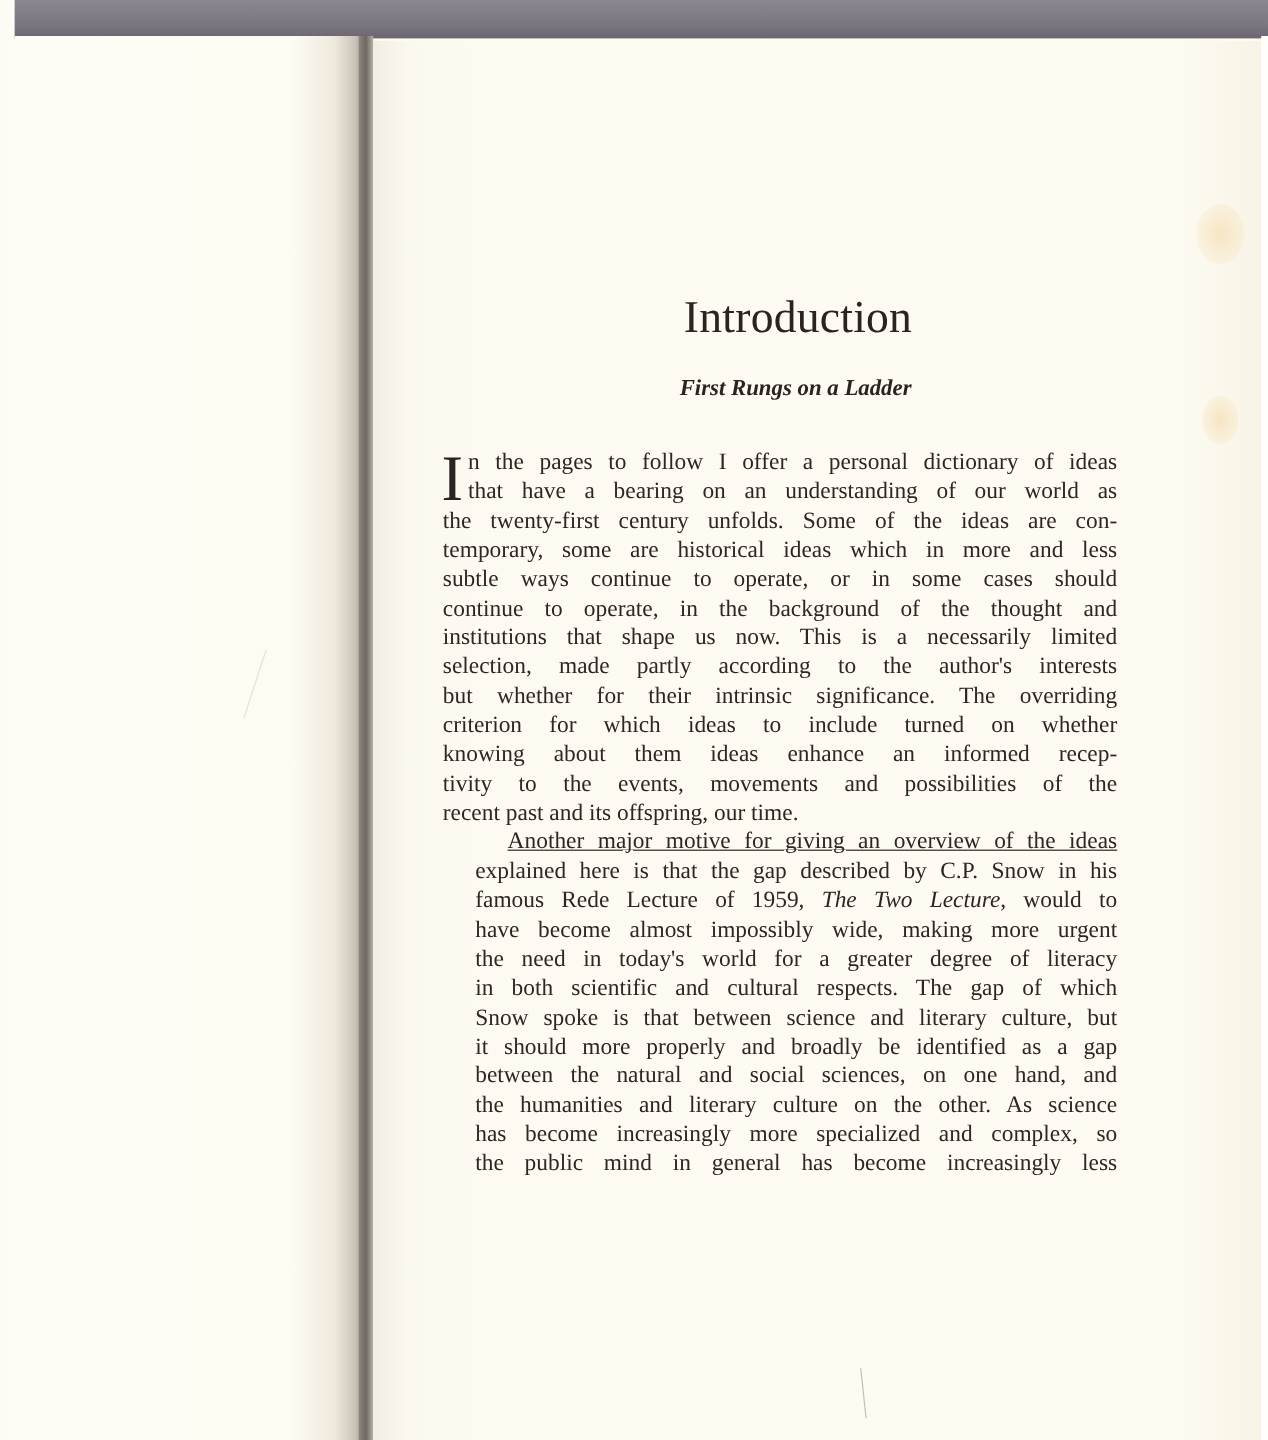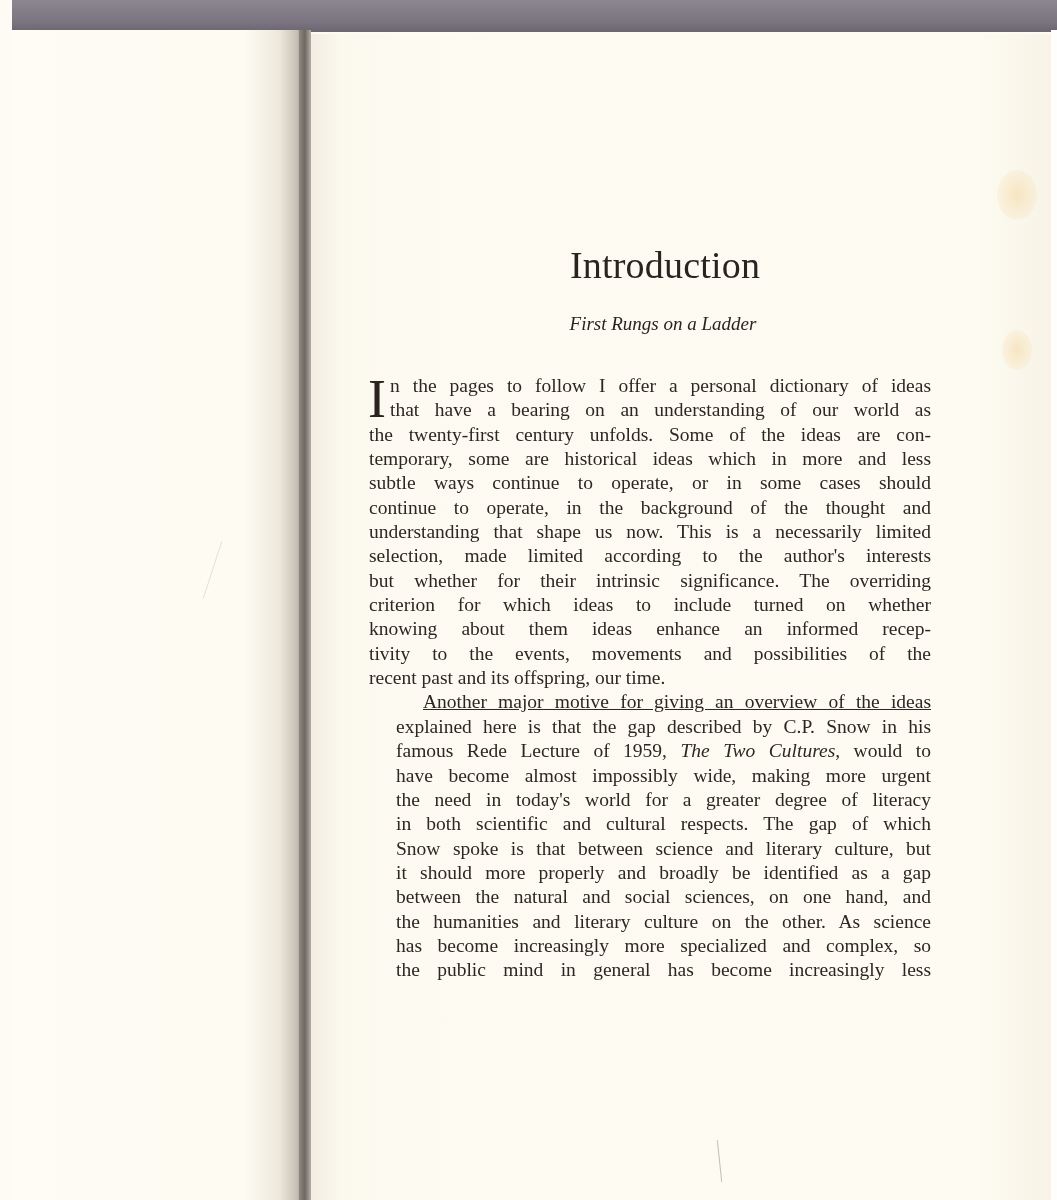--- a/index.html
+++ b/index.html
@@ -70,20 +70,21 @@
       letter-spacing: 0.2px;
       color: #2b2321;
     }
     .chapter-subtitle {
       text-align: center;
       font-size: 19px;
       font-style: italic;
       line-height: 20px;
       margin: 30px 0 0 26px;
       color: #2b2321;
+      font-weight: bold;
     }
     .body-text {
       margin-top: 40px;
       font-size: 19.5px;
       line-height: 24.35px;
       text-align: justify;
     }
     .para {
       margin: 0;
       text-indent: 0;
@@ -136,33 +137,33 @@
 
     <div class="body-text">
       <div class="para">
         <span class="dropcap">I</span>
         <span class="line">n the pages to follow I offer a personal dictionary of ideas</span>
         <span class="line">that have a bearing on an understanding of our world as</span>
         <span class="line">the twenty-first century unfolds. Some of the ideas are con-</span>
         <span class="line">temporary, some are historical ideas which in more and less</span>
         <span class="line">subtle ways continue to operate, or in some cases should</span>
         <span class="line">continue to operate, in the background of the thought and</span>
-        <span class="line">understanding that shape us now. This is a necessarily limited</span>
-        <span class="line">selection, made limited according to the author's interests</span>
+        <span class="line">institutions that shape us now. This is a necessarily limited</span>
+        <span class="line">selection, made partly according to the author's interests</span>
         <span class="line">but whether for their intrinsic significance. The overriding</span>
         <span class="line">criterion for which ideas to include turned on whether</span>
         <span class="line">knowing about them ideas enhance an informed recep-</span>
         <span class="line">tivity to the events, movements and possibilities of the</span>
         <span class="line last">recent past and its offspring, our time.</span>
       </div>
 
       <div class="para">
         <span class="line" style="padding-left:27px;text-decoration:underline;">Another major motive for giving an overview of the ideas</span>
         <span class="line">explained here is that the gap described by C.P. Snow in his</span>
-        <span class="line"><span>famous Rede Lecture of 1959, </span><em>The Two Cultures</em><span>, would to</span></span>
+        <span class="line"><span>famous Rede Lecture of 1959, </span><em>The Two Lecture</em><span>, would to</span></span>
         <span class="line">have become almost impossibly wide, making more urgent</span>
         <span class="line">the need in today's world for a greater degree of literacy</span>
         <span class="line">in both scientific and cultural respects. The gap of which</span>
         <span class="line">Snow spoke is that between science and literary culture, but</span>
         <span class="line">it should more properly and broadly be identified as a gap</span>
         <span class="line">between the natural and social sciences, on one hand, and</span>
         <span class="line">the humanities and literary culture on the other. As science</span>
         <span class="line">has become increasingly more specialized and complex, so</span>
         <span class="line">the public mind in general has become increasingly less</span>
       </div>

